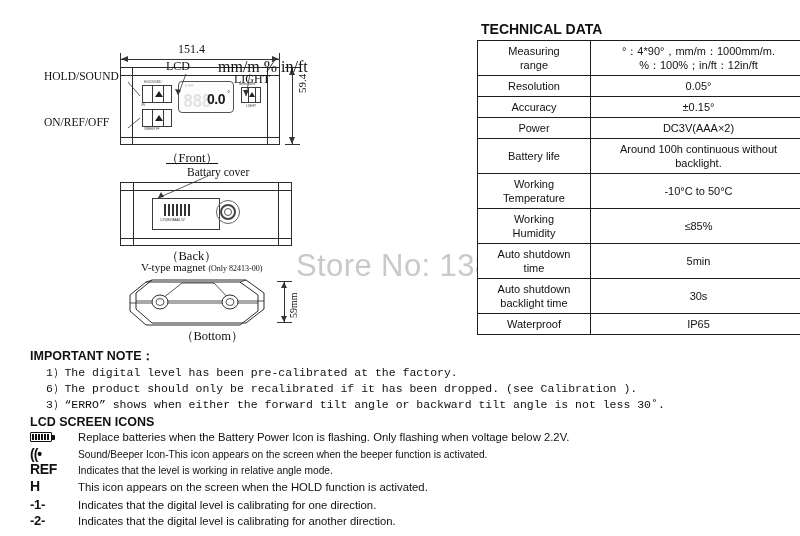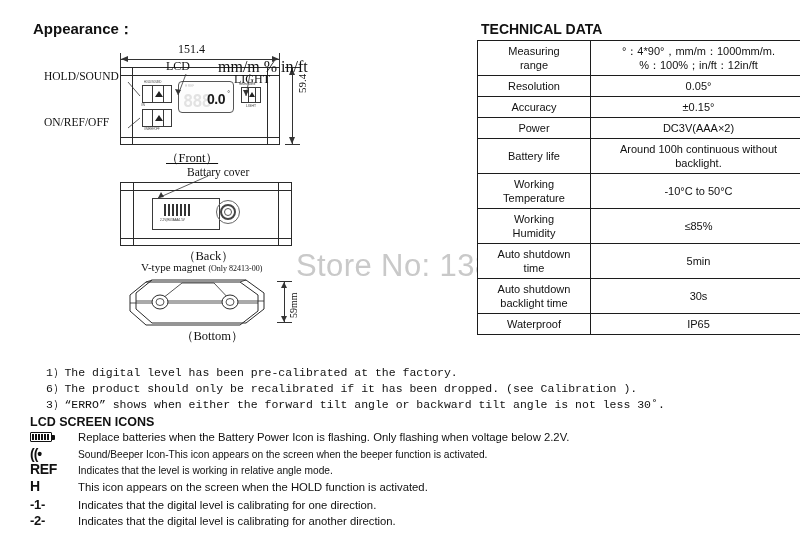--- a/index.html
+++ b/index.html
@@ -360,21 +360,21 @@
     font-size: 12px;
     font-family: "Liberation Serif", serif;
   }
 
   .view-label {
     position: absolute;
     font-size: 12.5px;
     font-family: "Liberation Serif", serif;
   }
   .lbl-front { left: 166px; top: 150px; text-decoration: underline; }
-  .lbl-back  { left: 183px; top: 248px; }
+  .lbl-back  { left: 166px; top: 248px; }
   .lbl-bottom{ left: 151px; top: 328px; margin-left: 30px; }
 
   
   .back-wrap {
     position: absolute;
     left: 120px;
     top: 182px;
     width: 180px;
     height: 70px;
   }
@@ -644,21 +644,20 @@
   table.tech td.label { width: 106px; }
   table.tech td.value { width: 209px; }
 
   
 </style>
 </head>
 <body>
 
 <div class="page">
 
-  <div class="appearance-title">Appearance：</div>
 
   <div class="front-wrap">
 
     <div class="dim-top-line"></div>
     <div class="dim-top-tick-l"></div>
     <div class="dim-top-tick-r"></div>
     <div class="dim-top-arrow-l"></div>
     <div class="dim-top-arrow-r"></div>
     <div class="dim-top-label">151.4</div>
 
@@ -771,20 +770,21 @@
 
     <div class="dim59-t"></div>
     <div class="dim59-b"></div>
     <div class="dim59-line"></div>
     <div class="dim59-arr-t"></div>
     <div class="dim59-arr-b"></div>
     <div class="dim59-label">59mm</div>
   </div>
   <div class="view-label lbl-bottom">（Bottom）</div>
 
+  <div class="impnote-title">IMPORTANT NOTE：</div>
   <div class="note-line note-1">1）The digital level has been pre-calibrated at the factory.</div>
   <div class="note-line note-2">6）The product should only be recalibrated if it has been dropped. (see Calibration ).</div>
   <div class="note-line note-3">3）“ERRO” shows when either the forward tilt angle or backward tilt angle is not less 30˚.</div>
 
   <div class="lcdicons-title">LCD SCREEN ICONS</div>
 
   <div class="icon-row r1">
     <div class="icon-cell">
       <div class="batt-ico">
           <div class="fill"></div>

